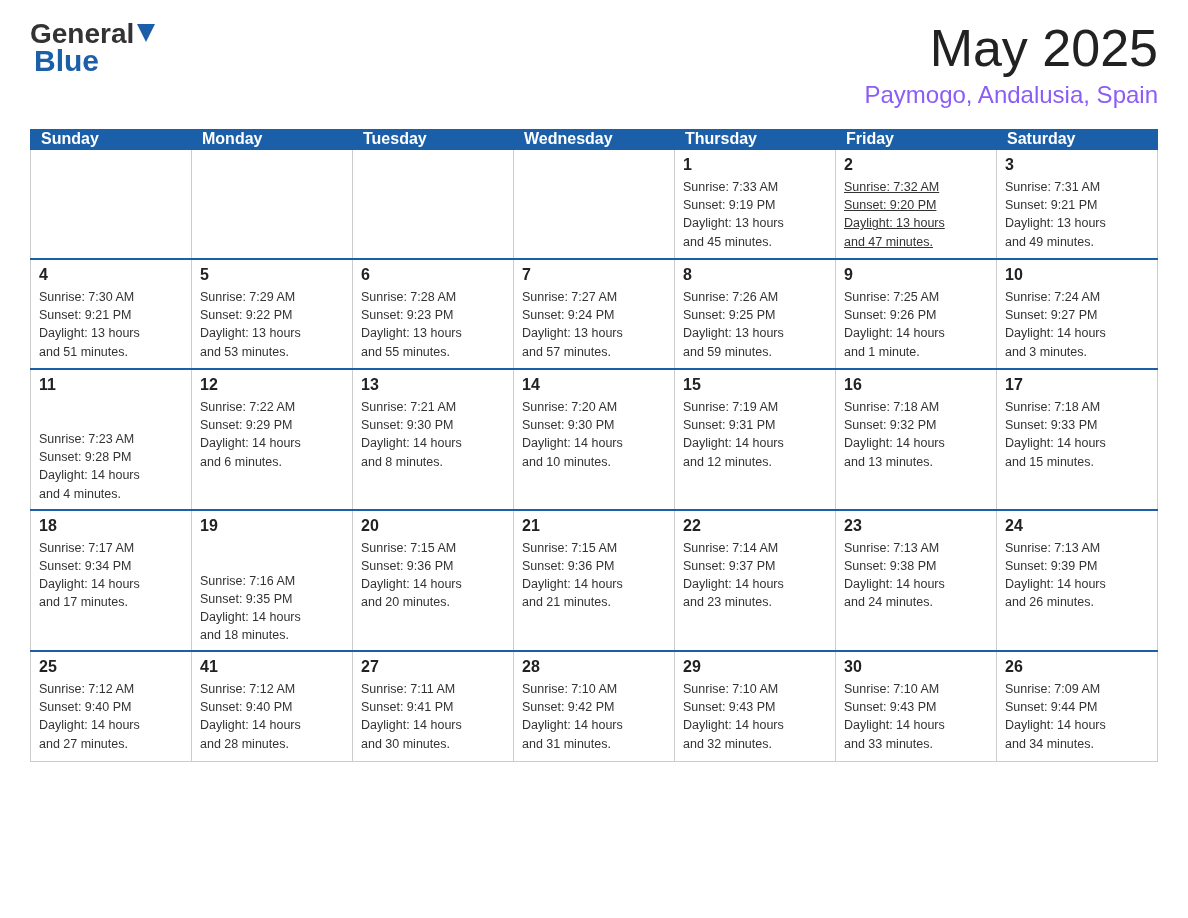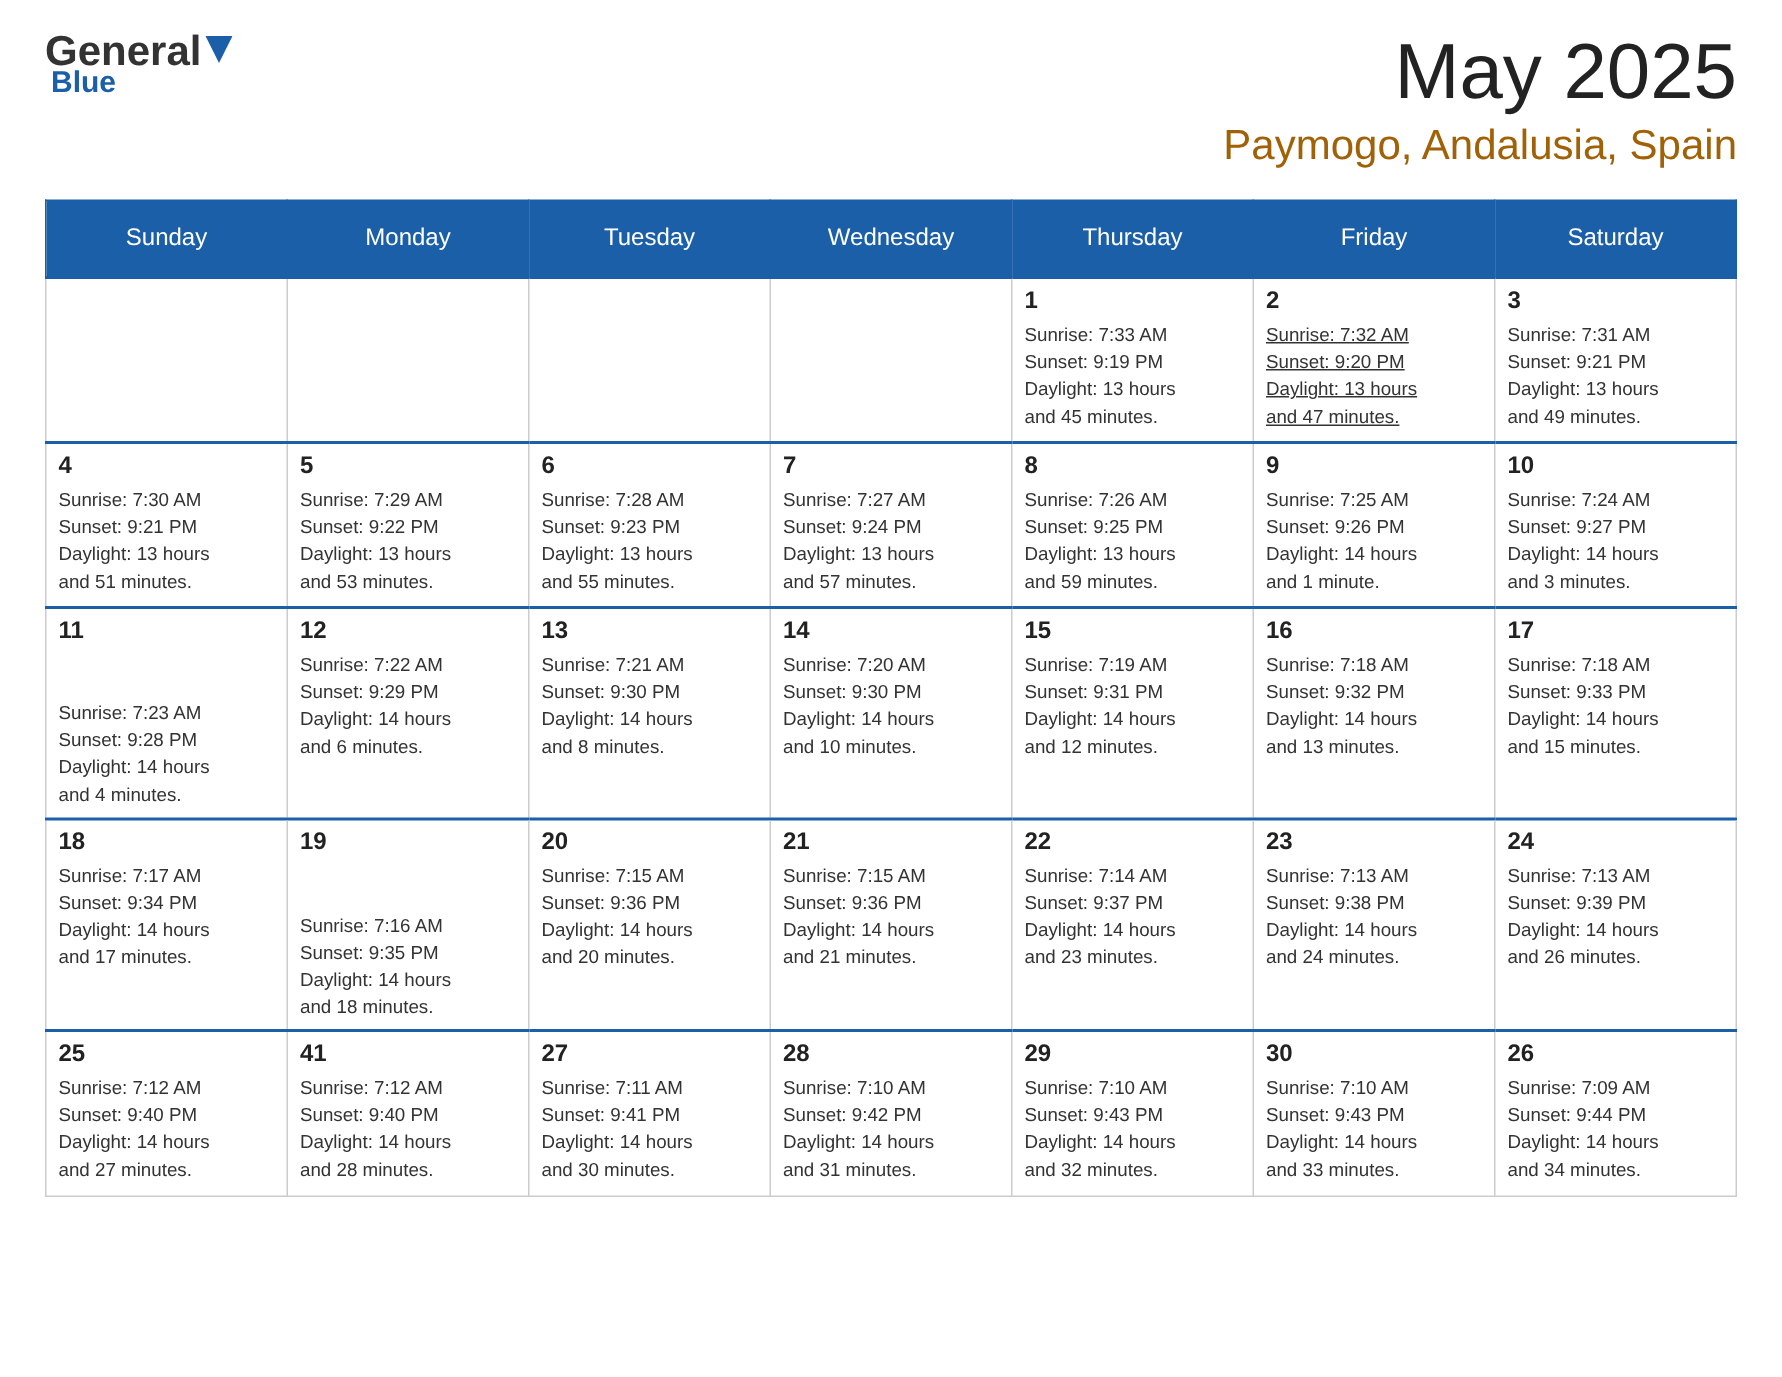--- a/index.html
+++ b/index.html
@@ -22,51 +22,51 @@
       align-items: flex-start;
     }
     .logo-text {
       font-size: 28px;
       font-weight: bold;
       color: #333;
       line-height: 1;
     }
     .logo-blue {
       color: #1a5fa8;
-      font-size: 20px;
+      font-size: 30px;
       font-weight: bold;
       margin-top: -4px;
       margin-left: 4px;
     }
     .title-area {
       text-align: right;
     }
     .month-title {
       font-size: 52px;
       font-weight: normal;
       color: #222;
       line-height: 1.1;
     }
     .location-title {
-      font-size: 28px;
-      color: #a16207;
+      font-size: 24px;
+      color: #8b5cf6;
       margin-top: 4px;
       margin-left: 20px;
     }
     .calendar {
       width: 100%;
       border-collapse: collapse;
     }
     .calendar th {
       background-color: #1a5fa8;
       color: #fff;
-      padding: 16px 10px;
+      padding: 0 10px;
       font-size: 16px;
-      font-weight: normal;
-      text-align: center;
+      font-weight: bold;
+      text-align: left;
       border: 1px solid #1a5fa8;
     }
     .calendar td {
       border: 1px solid #ccc;
       vertical-align: top;
       padding: 6px 8px;
       width: 14.28%;
       height: 110px;
     }
     .calendar tr:first-child td {

